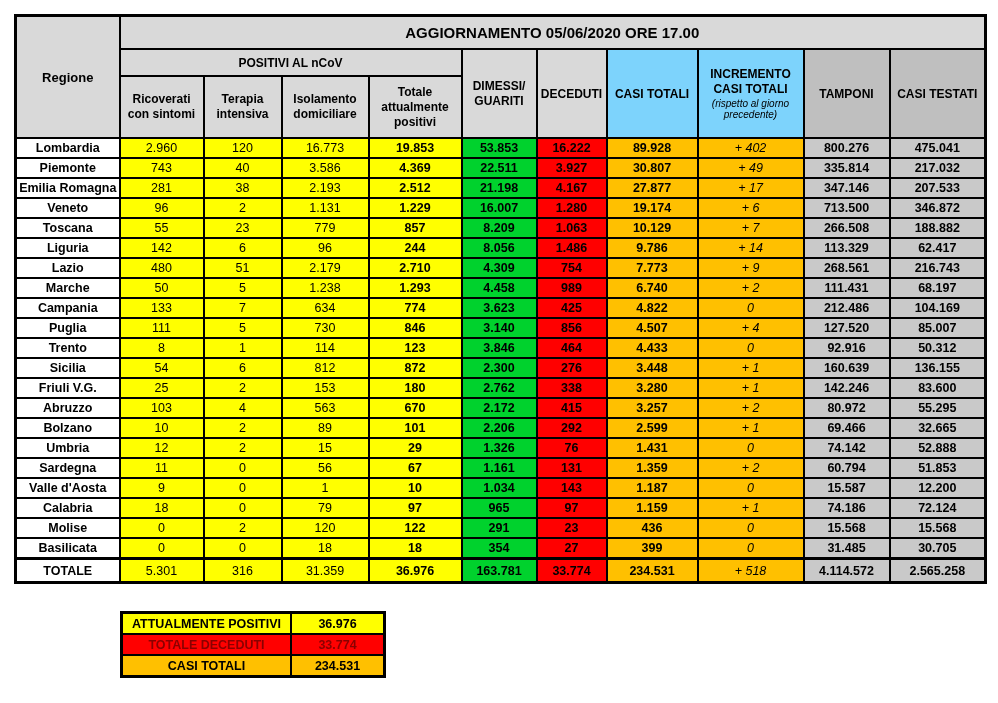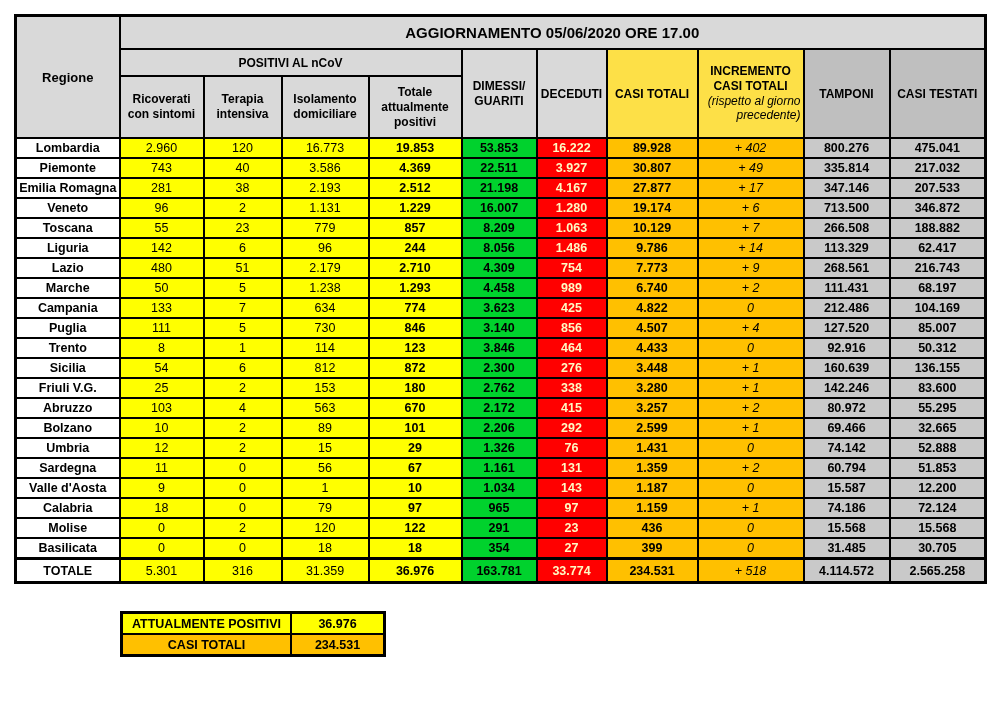--- a/index.html
+++ b/index.html
@@ -17,33 +17,33 @@
     border:2px solid #000;
     text-align:center;vertical-align:middle;
     overflow:hidden;white-space:nowrap;
     padding:0 2px;
   }
 
   
   .banner{background:#D9D9D9;font-size:15px;font-weight:bold;height:31px;}
   .hlight{background:#D9D9D9;font-size:12px;font-weight:bold;}
   .hdark{background:#BFBFBF;font-size:12px;font-weight:bold;margin-left:40px;}
-  .horange{background:#fde047;font-size:12px;font-weight:bold;}
+  .horange{background:#7dd3fc;font-size:12px;font-weight:bold;}
   .group-row th{height:25px;}
   .sub-row th{height:60px;white-space:normal;line-height:1.25;}
   .wrapcell{white-space:normal !important;line-height:1.25;}
   .regione-h{background:#D9D9D9;font-size:13px;font-weight:bold;}
-  .inc-note{display:block;font-weight:normal;font-style:italic;font-size:12px;line-height:1.15;margin-top:1px;text-align:right;}
+  .inc-note{display:block;font-weight:normal;font-style:italic;font-size:10px;line-height:1.15;margin-top:1px;}
 
   
   .main tbody td{height:18px;font-size:12.5px;}
   td.regione{background:#fff;font-weight:bold;font-size:12.5px;}
   td.yellow{background:#FFFF00;}
   td.green{background:#00D22D;font-weight:bold;}
-  td.redc{background:#FF0000;color:#fef9c3;font-weight:bold;}
+  td.redc{background:#FF0000;color:#000000;font-weight:bold;}
   td.orange{background:#FFC000;font-weight:bold;margin-left:16px;}
   td.orange-it{background:#FFC000;font-style:italic;font-weight:normal;}
   td.grayc{background:#C9C9C9;font-weight:bold;}
   td.bold{font-weight:bold;}
   tr.total-row td{border-top:3px solid #000;height:21px;}
 
   
   .summary{margin:27px 0 0 106px;border:3px solid #000;width:256px;}
   .summary td{
     border:2px solid #000;height:19px;
@@ -389,19 +389,23 @@
       </tbody>
   </table>
 
   <table class="summary">
     <tbody>
         <tr>
       <td class="lbl s-yellow">ATTUALMENTE POSITIVI</td>
       <td class="val s-yellow">36.976</td>
     </tr>
     <tr>
+      <td class="lbl s-red">TOTALE DECEDUTI</td>
+      <td class="val s-red">33.774</td>
+    </tr>
+    <tr>
       <td class="lbl s-orange">CASI TOTALI</td>
       <td class="val s-orange">234.531</td>
     </tr>
   </tbody>
     </table>
 
 </div>
 
 </body></html>

